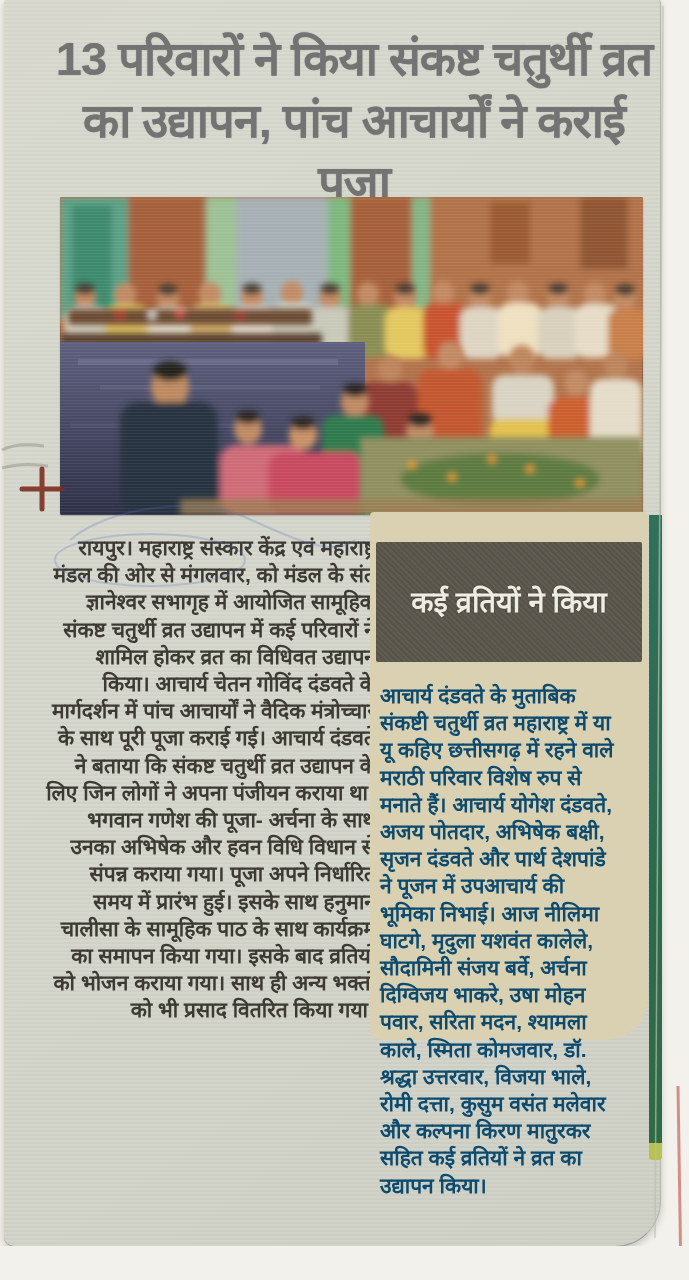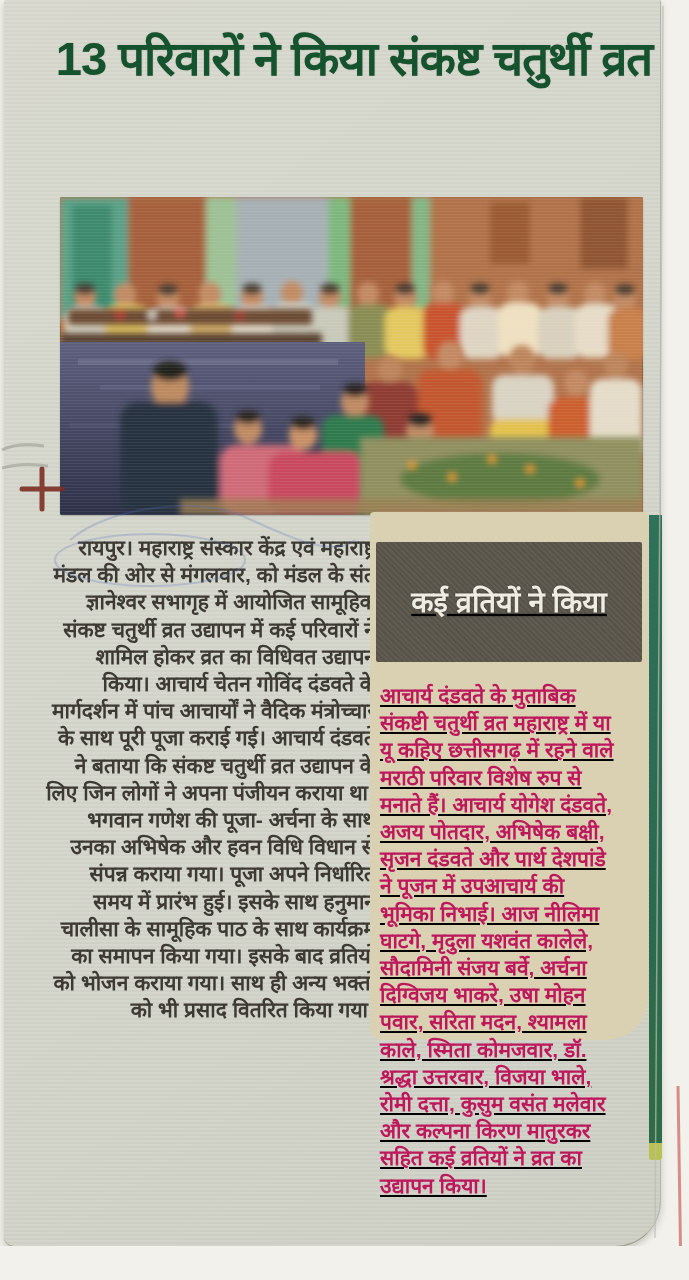--- a/index.html
+++ b/index.html
@@ -18,21 +18,21 @@
       linear-gradient(145deg,#d8d9cf 0%,#d4d5cb 55%,#cfd0c5 100%);
     border-radius:2px 2px 46px 10px;
     border-right:1px solid #b4b4a8;
     border-bottom:1px solid #9a9a8e;
     box-shadow:0 3px 7px rgba(60,60,50,.25);
   }
 
   
   .headline{
     position:absolute;left:48px;top:28px;width:612px;
-    text-align:center;color:#14532d;
+    text-align:center;color:#737373;
     font-weight:700;font-size:47px;line-height:62px;letter-spacing:-1px;
     text-shadow:0 0 1px rgba(40,40,30,.4);
   }
 
   
   .photo{
     position:absolute;left:60px;top:197px;width:583px;height:318px;
     overflow:hidden;border-radius:2px;
     box-shadow:inset 0 0 0 1px rgba(70,60,50,.35), 0 1px 2px rgba(0,0,0,.2);
     background:#b0724a;
@@ -51,36 +51,35 @@
     font-size:21px;line-height:27.2px;font-weight:600;
     color:#3c3a33;
   }
 
   
   .sidebar{
     position:absolute;left:370px;top:512px;width:278px;height:528px;
     background:linear-gradient(180deg,#ded4b8 0%,#d9cfб1 40%,#d8ceb0 100%);
     background-color:#dad0b2;
     border-radius:4px 4px 42px 12px;
-    text-decoration:underline;
   }
   .sidebar-header{
     margin:30px 6px 0 6px;height:120px;
     background:
       repeating-linear-gradient(45deg, rgba(255,255,255,.05) 0 2px, transparent 2px 4px),
       #575349;
     display:flex;flex-direction:column;justify-content:center;align-items:center;
     color:#efece3;font-size:29px;font-weight:600;line-height:45px;
     text-align:center;border-radius:2px;
     text-shadow:0 0 2px rgba(0,0,0,.4);
   }
   .sidebar-body{
     padding:20px 28px 0 10px;
     font-size:21px;line-height:27.2px;font-weight:600;
-    color:#be185d;text-align:left;
+    color:#0c4a6e;text-align:left;
   }
 
   
   .green-strip{
     position:absolute;left:649px;top:515px;width:13px;height:628px;
     background:linear-gradient(180deg,#30715a 0%,#2c6a4e 60%,#2f6b45 100%);
   }
   .green-strip-tip{
     position:absolute;left:649px;top:1143px;width:13px;height:17px;
     background:#b8c252;border-radius:0 0 3px 3px;
@@ -93,20 +92,21 @@
 </style>
 </head>
 <body>
 
 <div class="page">
 
   <div class="clipping"></div>
 
   <div class="headline">
     <div>13 परिवारों ने किया संकष्ट चतुर्थी व्रत</div>
+    <div>का उद्यापन, पांच आचार्यों ने कराई पूजा</div>
   </div>
 
   <div class="photo" title="devotees seated on hall floor during vrat udyapan puja">
     <svg viewBox="0 0 583 318" preserveAspectRatio="none">
       <defs>
         <filter id="b3" x="-10%" y="-10%" width="120%" height="120%">
             <feGaussianBlur stdDeviation="3"></feGaussianBlur>
           </filter>
         <filter id="b5" x="-20%" y="-20%" width="140%" height="140%">
             <feGaussianBlur stdDeviation="5"></feGaussianBlur>

